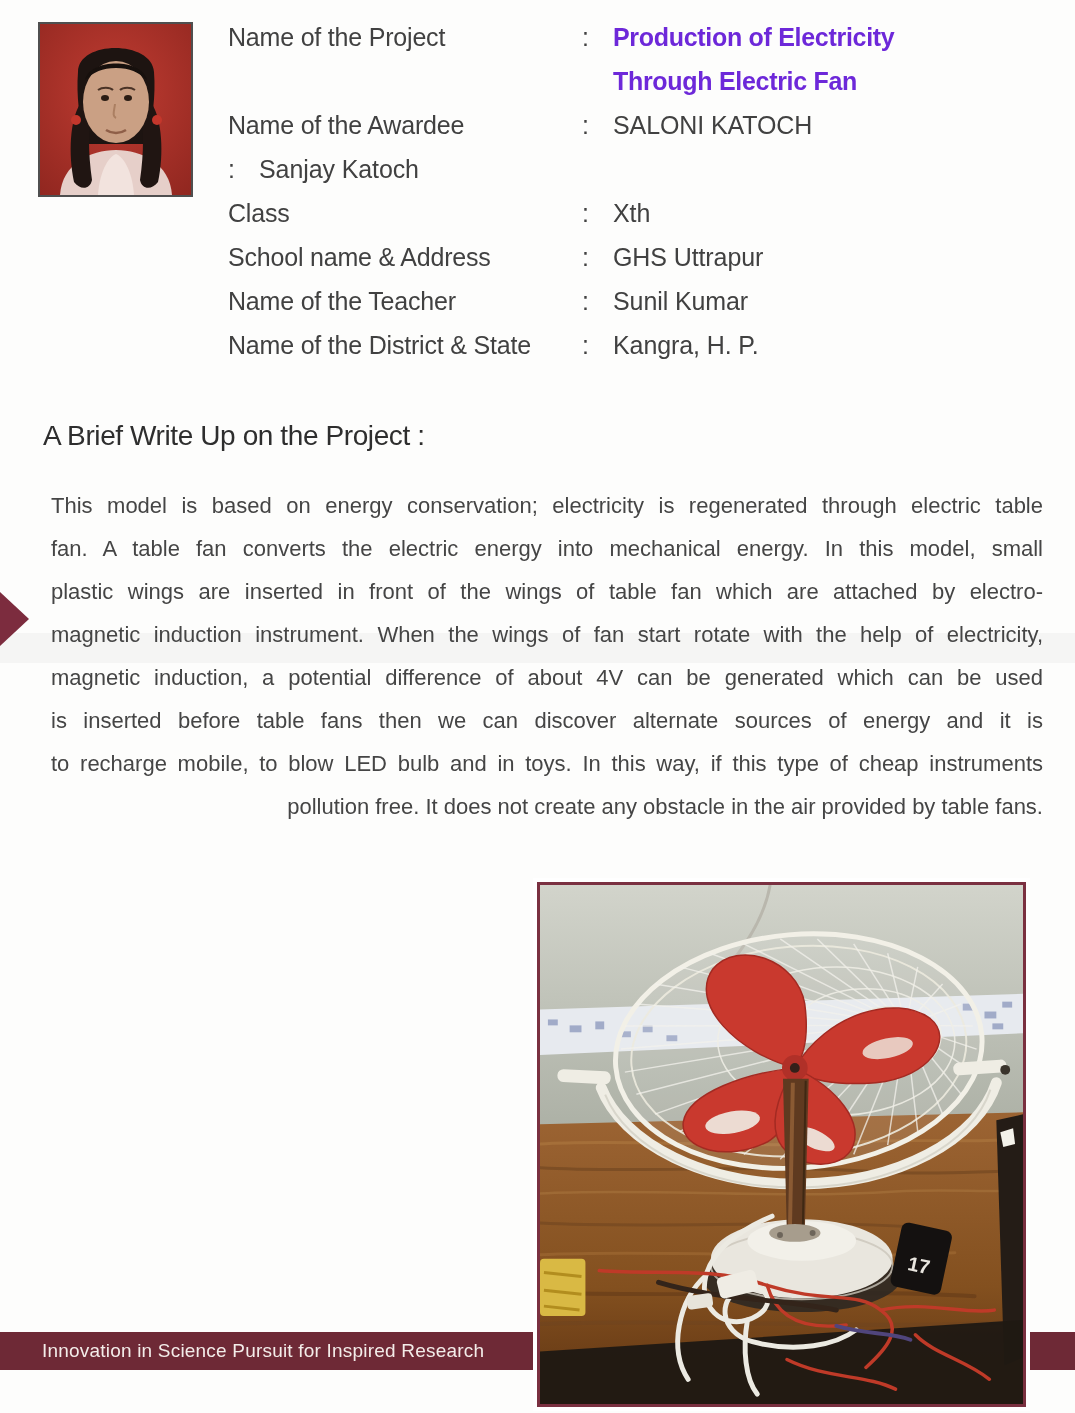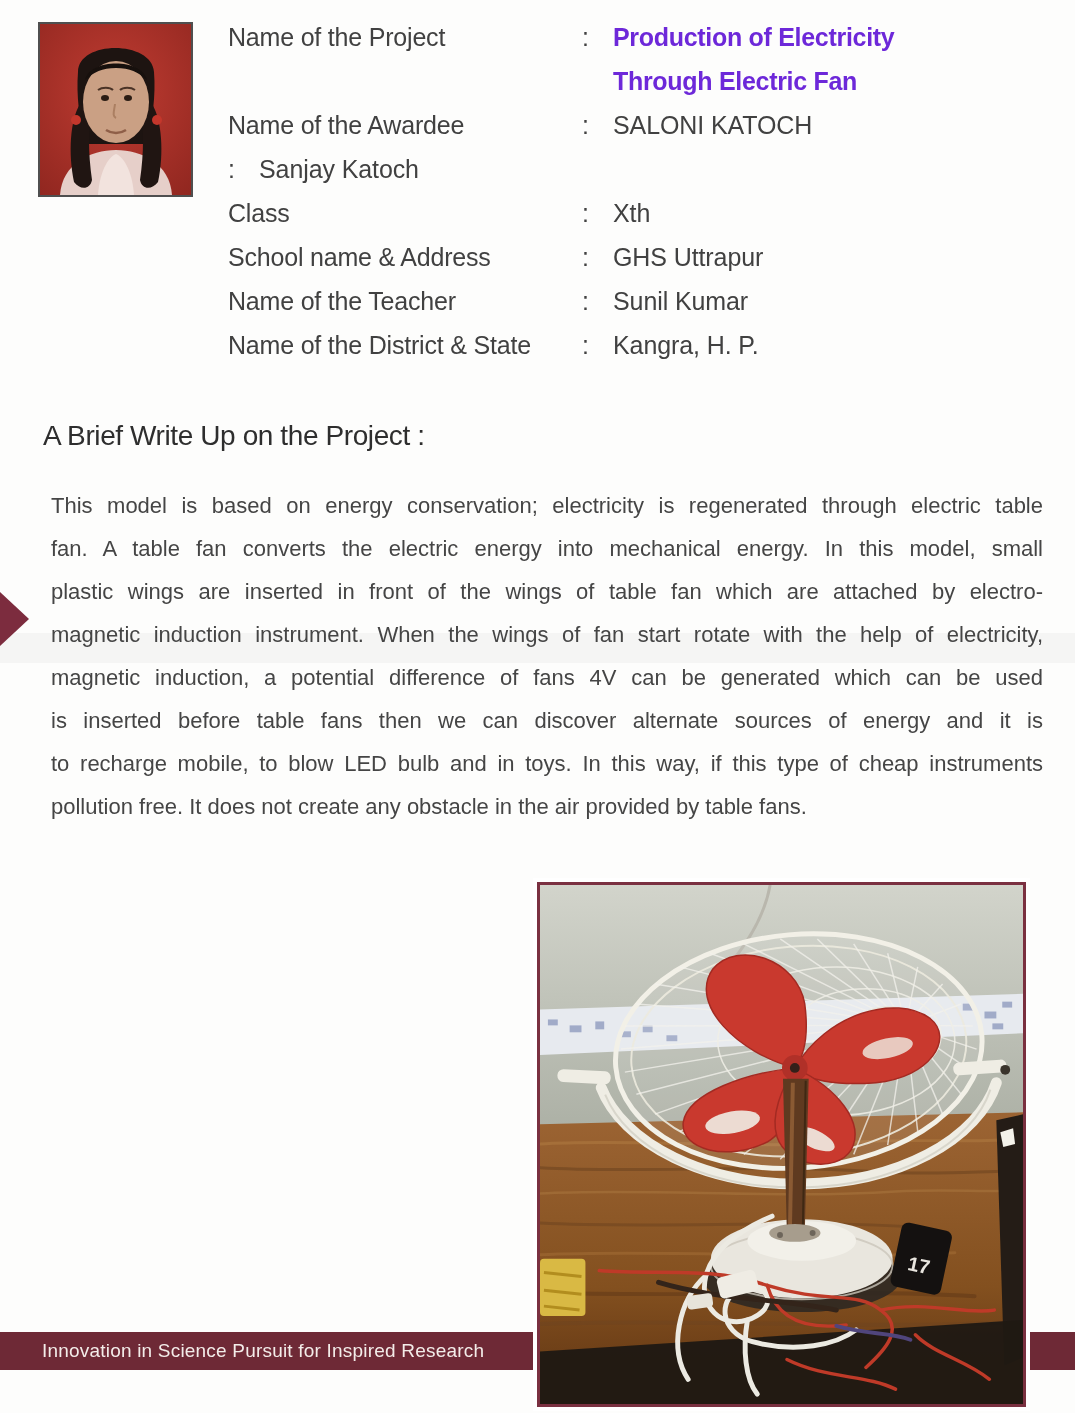--- a/index.html
+++ b/index.html
@@ -36,21 +36,21 @@
     position:absolute; left:43px; top:420px;
     font-size:28px; font-weight:normal; color:#2e2e2e; letter-spacing:-0.4px;
   }
   .writeup {
     position:absolute; left:43px; top:484px; width:992px;
     font-size:22px; color:#454545;margin-left:8px;
   }
   .jline { height:43px; line-height:43px; overflow:hidden; white-space:normal; }
   .jline.stretch { text-align:justify; }
   .jline.stretch::after { content:""; display:inline-block; width:100%; }
-  .jline.last { text-align:left; }
+  .jline.last { text-align:right; }
 
   
   .side-arrow {
     position:absolute; left:0; top:592px; width:0; height:0;
     border-top:27px solid transparent; border-bottom:27px solid transparent;
     border-left:29px solid #7c2c3e; z-index:3;
   }
 
   
   .footer-band {
@@ -158,21 +158,21 @@
         </div>
       </div>
     </div>
 
   <div class="writeup-heading">A Brief Write Up on the Project :</div>
   <div class="writeup" id="writeup-lines">
       <div class="jline stretch">This model is based on energy conservation; electricity is regenerated through electric table</div>
       <div class="jline stretch">fan. A table fan converts the electric energy into mechanical energy. In this model, small</div>
       <div class="jline stretch">plastic wings are inserted in front of the wings of table fan which are attached by electro-</div>
       <div class="jline stretch">magnetic induction instrument. When the wings of fan start rotate with the help of electricity,</div>
-      <div class="jline stretch">magnetic induction, a potential difference of fans 4V can be generated which can be used</div>
+      <div class="jline stretch">magnetic induction, a potential difference of about 4V can be generated which can be used</div>
       <div class="jline stretch">is inserted before table fans then we can discover alternate sources of energy and it is</div>
       <div class="jline stretch">to recharge mobile, to blow LED bulb and in toys. In this way, if this type of cheap instruments</div>
       <div class="jline last">pollution free. It does not create any obstacle in the air provided by table fans.</div>
     </div>
 
   <div class="side-arrow"></div>
 
   <div class="footer-band">
     <span class="footer-text">Innovation in Science Pursuit for Inspired Research</span>
   </div>

